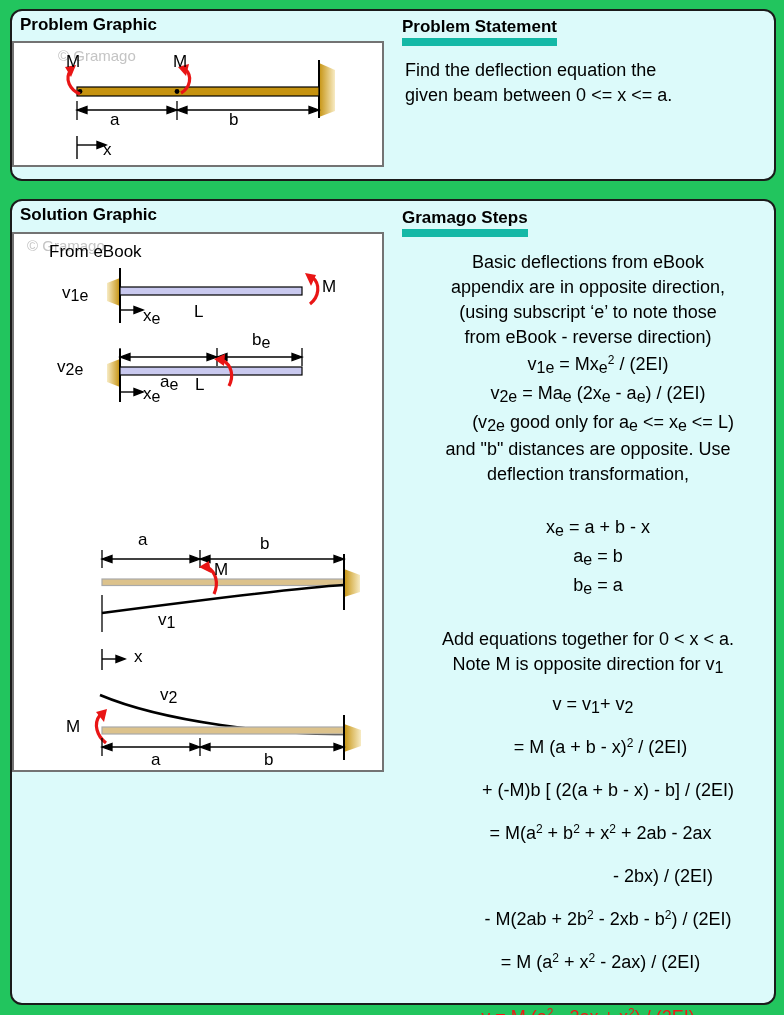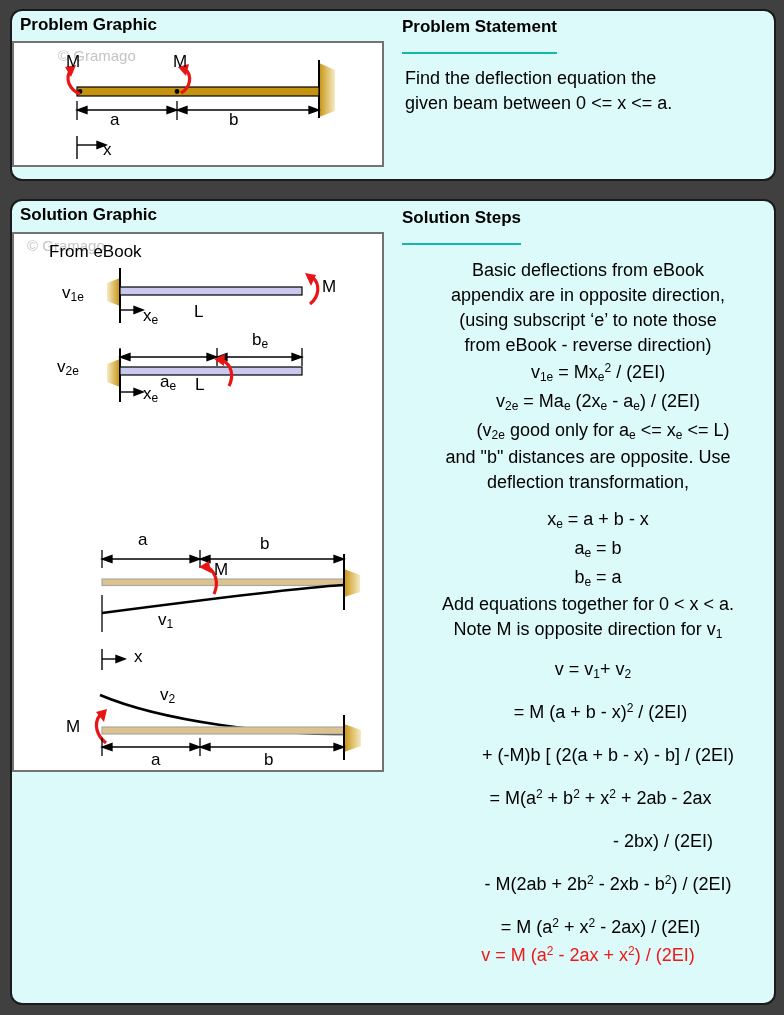--- a/index.html
+++ b/index.html
@@ -1,39 +1,39 @@
 <!DOCTYPE html>
 <html><head>
 <meta charset="utf-8">
 <style>
   html,body{margin:0;padding:0;background:#FFFFC8;}
-  #page{position:relative;width:784px;height:1015px;background:#404040;overflow:hidden;
+  #page{position:relative;width:784px;height:1015px;background:#22c55e;overflow:hidden;
         font-family:"Liberation Sans","DejaVu Sans",sans-serif;color:#000;}
   .panel{position:absolute;left:10px;width:762px;background:#DCFAFA;
          border:2px solid #1A1A1A;border-radius:12px;}
   #panel-problem{top:9px;height:168px;}
   #panel-solution{top:199px;height:802px;}
   .panel-title{position:absolute;left:8px;top:4px;font-size:17px;font-weight:bold;}
   .section-title{display:inline-block;font-size:17px;font-weight:bold;
-                 border-bottom:2px solid #14b8a6;padding-bottom:15px;}
+                 border-bottom:8px solid #14b8a6;padding-bottom:1px;}
   .white-box{position:absolute;left:0px;background:#FFFFFF;border:2px solid #737373;}
   #box-problem{top:30px;width:368px;height:122px;}
   #box-solution{top:31px;width:368px;height:536px;}
   .white-box svg{position:absolute;left:0;top:0;}
   .lbl{position:absolute;font-size:17px;line-height:18px;white-space:nowrap;}
   .watermark{position:absolute;font-size:15px;color:#C4C4C4;white-space:nowrap;}
   .right-col{position:absolute;left:390px;width:372px;}
   .stmt-line,.step{font-size:18px;line-height:25px;white-space:pre-wrap;}
   .step.eq1{line-height:29px;}
   .step.eq2{line-height:31px;margin-top:12px;}
-  .gap-sm{margin-top:10px;}
-  .gap-md{}
+  .gap-sm{margin-top:26px;}
+  .gap-md{margin-top:27px;}
   .gap-lg{margin-top:39px;}
   .step.red{color:#F21717;}
-  sub{font-size:12px;vertical-align:-3px;line-height:0;}
+  sub{font-size:16px;vertical-align:-3px;line-height:0;}
   sup{font-size:12px;vertical-align:6px;line-height:0;}
 </style>
 </head>
 <body>
 
 <div id="page">
 
   <div class="panel" id="panel-problem">
     <div class="panel-title">Problem Graphic</div>
 
@@ -213,21 +213,21 @@
       <span class="lbl" style="left:144px;top:377px;">v<sub>1</sub></span>
       <span class="lbl" style="left:120px;top:414px;">x</span>
 
       <span class="lbl" style="left:146px;top:452px;">v<sub>2</sub></span>
       <span class="lbl" style="left:52px;top:484px;">M</span>
       <span class="lbl" style="left:137px;top:517px;">a</span>
       <span class="lbl" style="left:250px;top:517px;">b</span>
     </div>
 
     <div class="right-col" style="top:7px;">
-      <span class="section-title">Solution Steps</span>
+      <span class="section-title">Gramago Steps</span>
       <div id="steps" style="margin-top:13px;text-align:center;">
           <div class="step">Basic deflections from eBook</div>
           <div class="step">appendix are in opposite direction,</div>
           <div class="step">(using subscript ‘e’ to note those</div>
           <div class="step">from eBook - reverse direction)</div>
           <div class="step eq1">    v<sub>1e</sub> = Mx<sub>e</sub><sup>2</sup> / (2EI)</div>
           <div class="step eq1">    v<sub>2e</sub> = Ma<sub>e</sub> (2x<sub>e</sub> - a<sub>e</sub>) / (2EI)</div>
           <div class="step eq1">      (v<sub>2e</sub> good only for a<sub>e</sub> &lt;= x<sub>e</sub> &lt;= L)</div>
           <div class="step">and "b" distances are opposite. Use</div>
           <div class="step">deflection transformation,</div>

